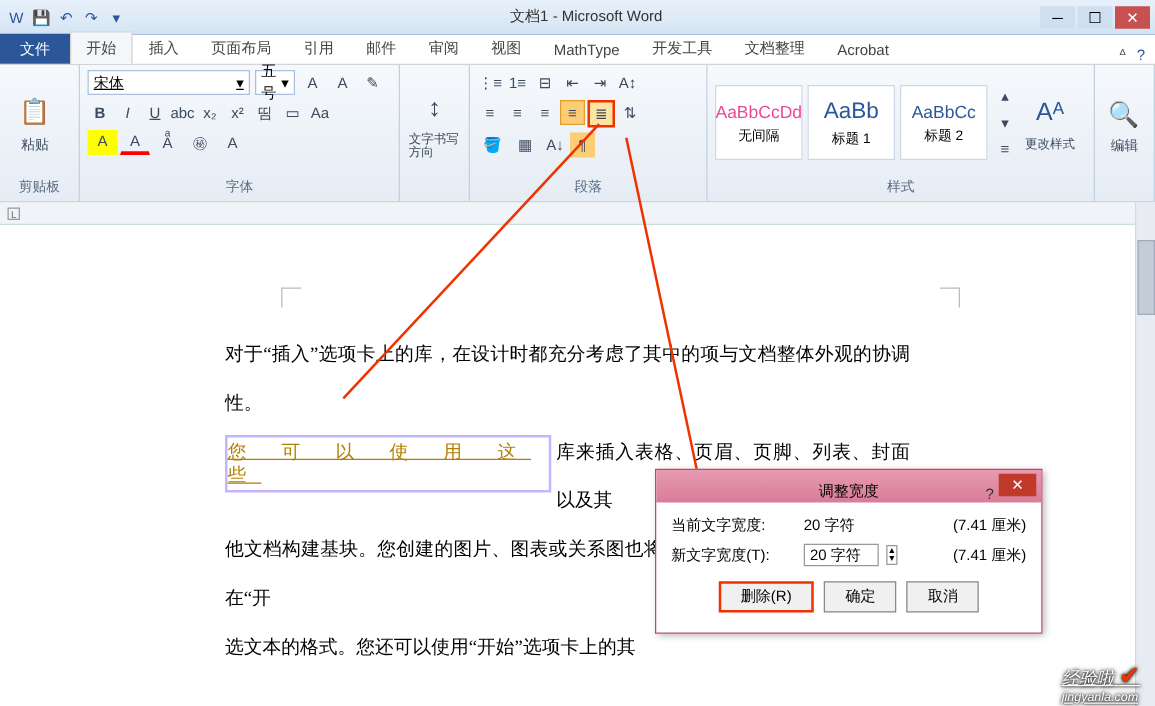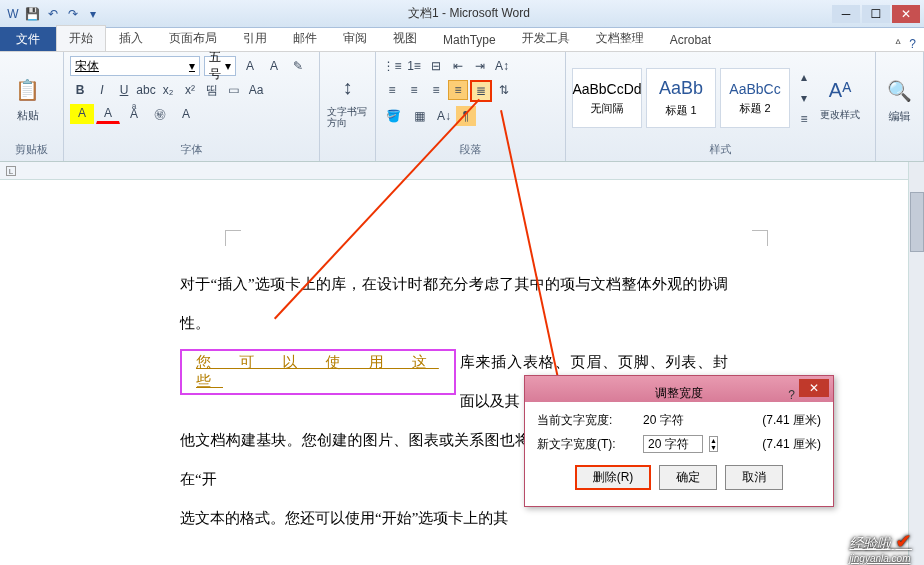--- a/index.html
+++ b/index.html
@@ -28,34 +28,34 @@
 .group-label { text-align: center; font-size: 11px; color: #5a6b82; padding-top: 2px; }
 .big-btn { width: 44px; height: 68px; display: flex; flex-direction: column; align-items: center; justify-content: center; font-size: 11px; color: #3b4a5e; gap: 2px; border: 1px solid transparent; }
 .big-icon { width: 32px; height: 32px; display: flex; align-items: center; justify-content: center; font-size: 20px; }
 .combo { display: flex; border: 1px solid #a9c0dc; background: #fff; height: 20px; align-items: center; font-size: 12px; padding: 0 4px; }
 .combo.wide { width: 130px; text-decoration: underline; }
 .combo.narrow { width: 32px; }
 .btnrow { display: flex; gap: 2px; }
 .sbtn { width: 20px; height: 20px; display: flex; align-items: center; justify-content: center; font-size: 12px; border: 1px solid transparent; color: #3b4a5e; }
 .sbtn.wide { width: 24px; }
 .style-item { width: 70px; height: 60px; border: 1px solid #cfd9e6; background: #fff; display: flex; flex-direction: column; align-items: center; justify-content: center; font-size: 11px; gap: 4px; }
-.style-preview { font-size: 14px; color: #000000; }
+.style-preview { font-size: 14px; color: #ec4899; }
 .style-preview.blue { color: #2b579a; }
 
 
 .highlight-btn { border: 2px solid #e30; background: #fde4a0; width: 22px; height: 22px; }
 
 
 .ruler-h { height: 18px; background: #f0f4f9; border-bottom: 1px solid #cdd; display: flex; align-items: center; font-size: 9px; color: #666; position: relative; }
 
 
 .doc-area { position: absolute; top: 180px; left: 0; right: 16px; bottom: 0; background: #fff; overflow: hidden; }
 .doc-page { margin: 0 60px; padding: 20px 120px; background: #fff; position: relative; }
 .para { font-size: 15px; line-height: 2.6; color: #000; font-family: SimSun, serif; text-align: justify; }
-.sel-box { border: 2px solid #d946ef; padding: 2px 14px; display: inline-block; margin: 4px 0; }
+.sel-box { border: 2px solid #c4b5fd; padding: 2px 0; display: inline-block; margin: 4px 0; }
 .sel-text { color: #b47e00; text-decoration: underline; letter-spacing: 12px; font-size: 15px; }
 .corner { position: absolute; width: 16px; height: 16px; border: 1px solid #bbb; }
 .corner.tl { border-right: none; border-bottom: none; left: 165px; top: 50px; }
 .corner.tr { border-left: none; border-bottom: none; right: 80px; top: 50px; }
 
 
 .dialog { position: absolute; right: 90px; top: 375px; width: 310px; background: #fff; border: 1px solid #b84c68; box-shadow: 2px 2px 6px rgba(0,0,0,.3); z-index: 10; }
 .dlg-title { background: linear-gradient(#e89ab0, #d87c98); height: 26px; display: flex; align-items: flex-end; padding: 0 8px; font-size: 12px; color: #000; justify-content: center; position: relative; }
 .dlg-close { position: absolute; right: 4px; top: 3px; width: 30px; height: 18px; background: #c0392b; color: #fff; display: flex; align-items: center; justify-content: center; font-size: 12px; }
 .dlg-help { position: absolute; right: 38px; font-size: 12px; color: #333; }

